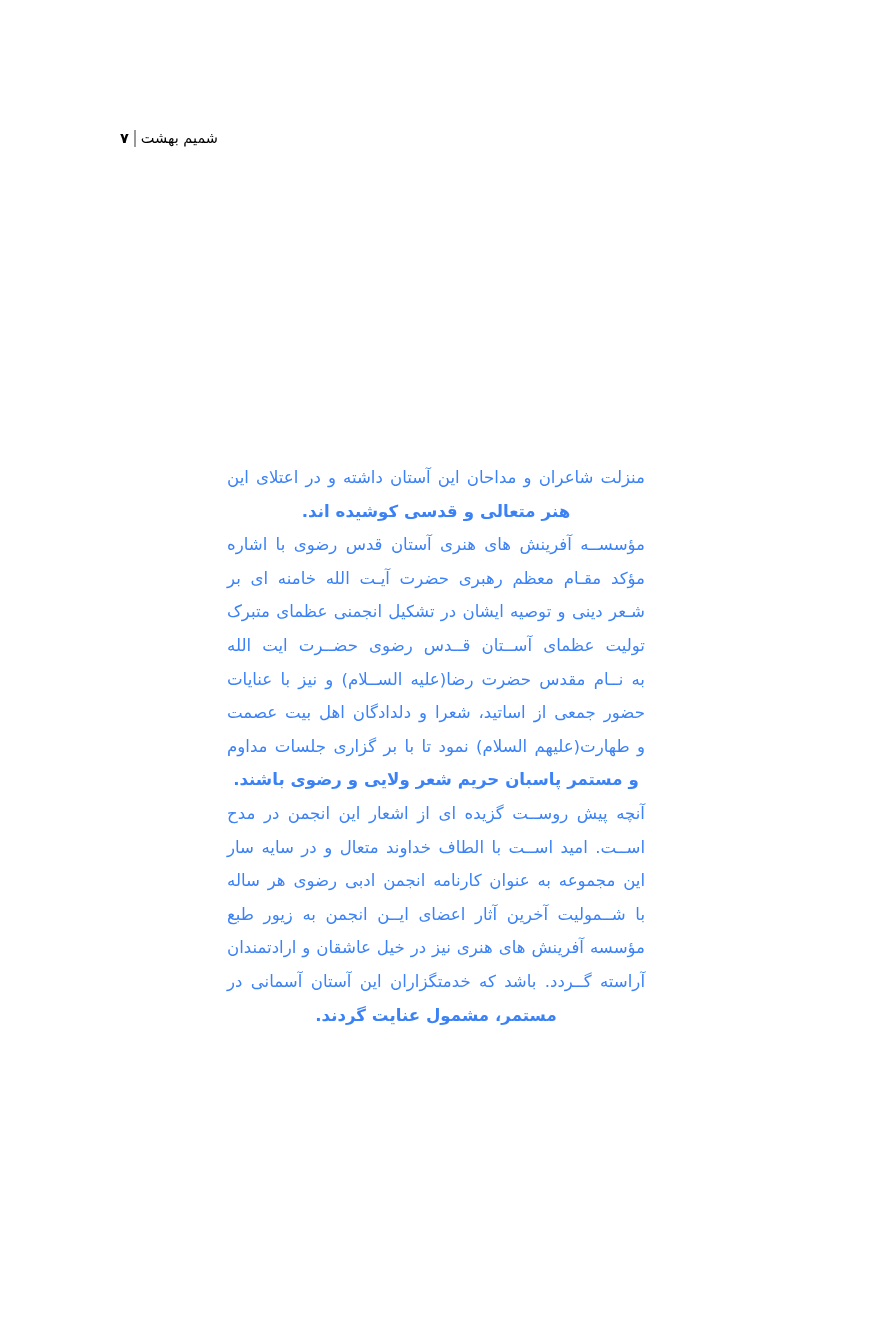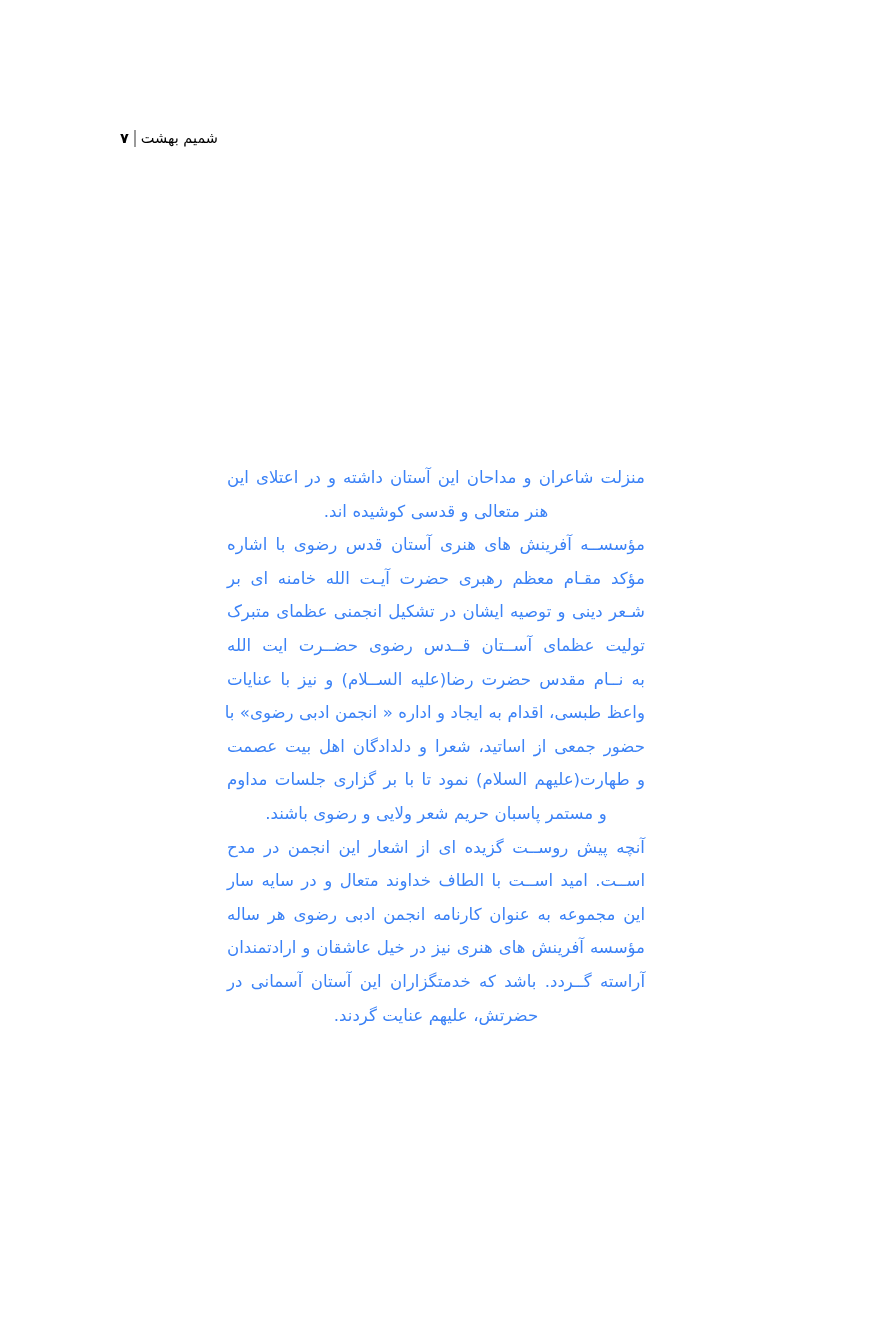--- a/index.html
+++ b/index.html
@@ -87,20 +87,21 @@
     display: block;
     text-align: justify;
     text-align-last: justify;
     font-size: 16.6px;
     line-height: 33.6px;
     white-space: nowrap;
   }
   .line.last-line {
     text-align-last: center;
     white-space: normal;
+    font-weight: bold;
   }
   .line.stretch {
     text-align-last: justify;
   }
 </style>
 </head>
 <body>
 
 <div class="page">
 
@@ -116,29 +117,29 @@
       <span class="line stretch">منزلت شاعران و مداحان این آستان داشته و در اعتلای این</span>
       <span class="line last-line">هنر متعالی و قدسی کوشیده اند.</span>
     </p>
 
     <p class="para">
       <span class="line stretch">مؤسســه آفرینش های هنری آستان قدس رضوی با اشاره</span>
       <span class="line stretch">مؤکد مقـام معظم رهبری حضرت آیـت الله خامنه ای بر</span>
       <span class="line stretch">شـعر دینی و توصیه ایشان در تشکیل انجمنی عظمای متبرک</span>
       <span class="line stretch">تولیت عظمای آســتان قــدس رضوی حضــرت ایت الله</span>
       <span class="line stretch">به نــام مقدس حضرت رضا(علیه الســلام) و نیز با عنایات</span>
-      <span class="line stretch">واعظ طبسی، اقدام به ایجاد و اداره « انجمن ادبی رضوی» با</span>
       <span class="line stretch">حضور جمعی از اساتید، شعرا و دلدادگان اهل بیت عصمت</span>
       <span class="line stretch">و طهارت(علیهم السلام) نمود تا با بر گزاری جلسات مداوم</span>
       <span class="line last-line">و مستمر پاسبان حریم شعر ولایی و رضوی باشند.</span>
     </p>
 
     <p class="para">
       <span class="line stretch">آنچه پیش روســت گزیده ای از اشعار این انجمن در مدح</span>
       <span class="line stretch">اســت. امید اســت با الطاف خداوند متعال و در سایه سار</span>
       <span class="line stretch">این مجموعه به عنوان کارنامه انجمن ادبی رضوی هر ساله</span>
+      <span class="line stretch">با شــمولیت آخرین آثار اعضای ایــن انجمن به زیور طبع</span>
       <span class="line stretch">مؤسسه آفرینش های هنری نیز در خیل عاشقان و ارادتمندان</span>
       <span class="line stretch">آراسته گــردد. باشد که خدمتگزاران این آستان آسمانی در</span>
-      <span class="line last-line">حضرتش، علیهم عنایت گردند.</span>
+      <span class="line last-line">مستمر، مشمول عنایت گردند.</span>
     </p>
 
   </div>
 </div>
 
 </body></html>

